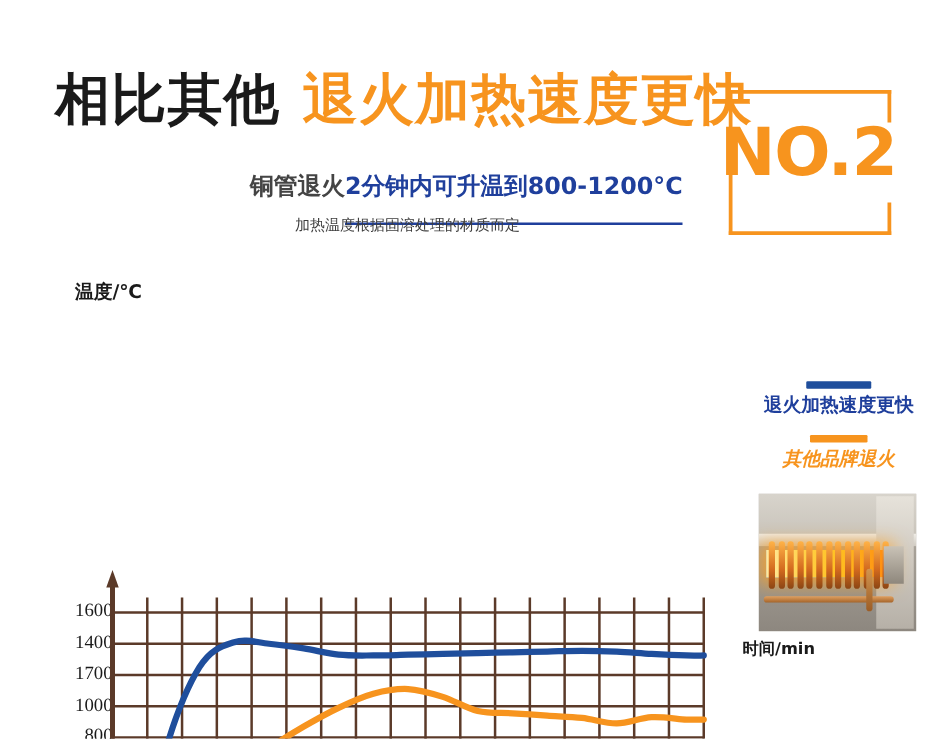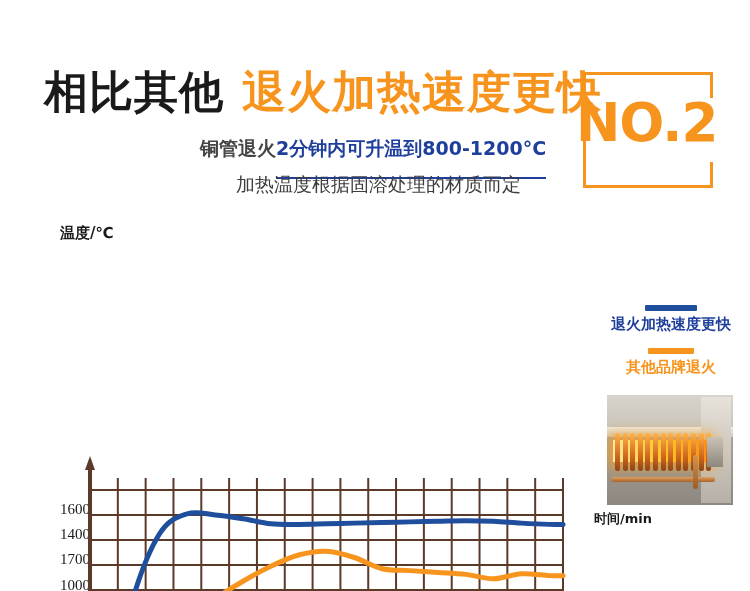--- a/index.html
+++ b/index.html
@@ -6,41 +6,41 @@
   body{
     width:750px;height:591px;background:#ffffff;overflow:hidden;
     font-family:"Liberation Sans","DejaVu Sans",sans-serif;
     position:relative;
   }
   .page{position:relative;width:750px;height:591px;}
 
   
   .header{position:absolute;left:0;top:0;width:750px;height:210px;}
 
-  .title-row{position:absolute;left:44px;top:63px;display:flex;align-items:center;}
+  .title-row{position:absolute;left:44px;top:50px;display:flex;align-items:center;}
   .title-black{
     font-size:44px;font-weight:700;color:#1a1a1a;letter-spacing:1px;
     font-family:"DejaVu Sans","Liberation Sans",sans-serif;
   }
   .title-orange{
     font-size:44px;font-weight:700;color:#F7941E;letter-spacing:1px;margin-left:18px;
     font-family:"DejaVu Sans","Liberation Sans",sans-serif;
   }
 
   .sub1{
     position:absolute;left:200px;top:136px;
     font-size:19px;font-weight:700;color:#444;white-space:nowrap;
     font-family:"DejaVu Sans","Liberation Sans",sans-serif;
   }
   .sub1 .hi{
     color:#1F3F9C;border-bottom:2px solid #1F3F9C;padding-bottom:18px;
   }
   .sub2{
     position:absolute;left:236px;top:172px;
-    font-size:19px;color:#3d3d3d;white-space:nowrap;
+    font-size:12px;color:#3d3d3d;white-space:nowrap;
     font-family:"DejaVu Sans","Liberation Sans",sans-serif;
   }
 
   
   .no-box{position:absolute;left:583px;top:72px;width:130px;height:116px;}
   .no-box .brk{position:absolute;background:#F7941E;}
   .no-box .b-top{left:0;top:0;width:130px;height:3px;}
   .no-box .b-bottom{left:0;bottom:0;width:130px;height:3px;}
   .no-box .b-left{left:0;top:0;width:3px;height:116px;}
   .no-box .b-right-t{right:0;top:0;width:3px;height:26px;}
@@ -60,34 +60,33 @@
   .x-title{
     position:absolute;left:594px;top:300px;font-size:13px;font-weight:700;color:#1a1a1a;
     font-family:"DejaVu Sans","Liberation Sans",sans-serif;
   }
   .plot-svg{position:absolute;left:0;top:0;}
 
   .ytick{
     position:absolute;right:0;text-align:right;
     font-size:15px;color:#1a1a1a;line-height:1;
     font-family:"Liberation Serif","DejaVu Serif",serif;
-    margin-top:20px;
   }
   .ytick-holder{position:absolute;left:38px;top:0;width:52px;height:300px;}
 
   
   .legend{position:absolute;left:596px;top:95px;width:150px;}
   .lg-item{text-align:center;margin-bottom:14px;}
   .lg-swatch{width:52px;height:6px;margin:0 auto 4px auto;border-radius:1px;}
   .lg-label{font-size:15px;font-weight:700;white-space:nowrap;
     font-family:"DejaVu Sans","Liberation Sans",sans-serif;}
   .lg-blue .lg-swatch{background:#1F4E9C;}
   .lg-blue .lg-label{color:#1F3F9C;}
   .lg-orange .lg-swatch{background:#F7941E;width:46px;}
-  .lg-orange .lg-label{color:#F7941E;}
+  .lg-orange .lg-label{color:#F7941E;font-style:italic;}
 
   
   .photo{
     position:absolute;left:607px;top:185px;width:126px;height:110px;
     overflow:hidden;background:#b9b4ad;
   }
   .ph-wallT{position:absolute;left:0;top:0;width:126px;height:34px;
     background:linear-gradient(180deg,#d8d4cc 0%,#c9c4bb 100%);}
   .ph-beam{position:absolute;left:0;top:32px;width:126px;height:10px;
     background:linear-gradient(180deg,#efece6 0%,#cfcac1 100%);}

